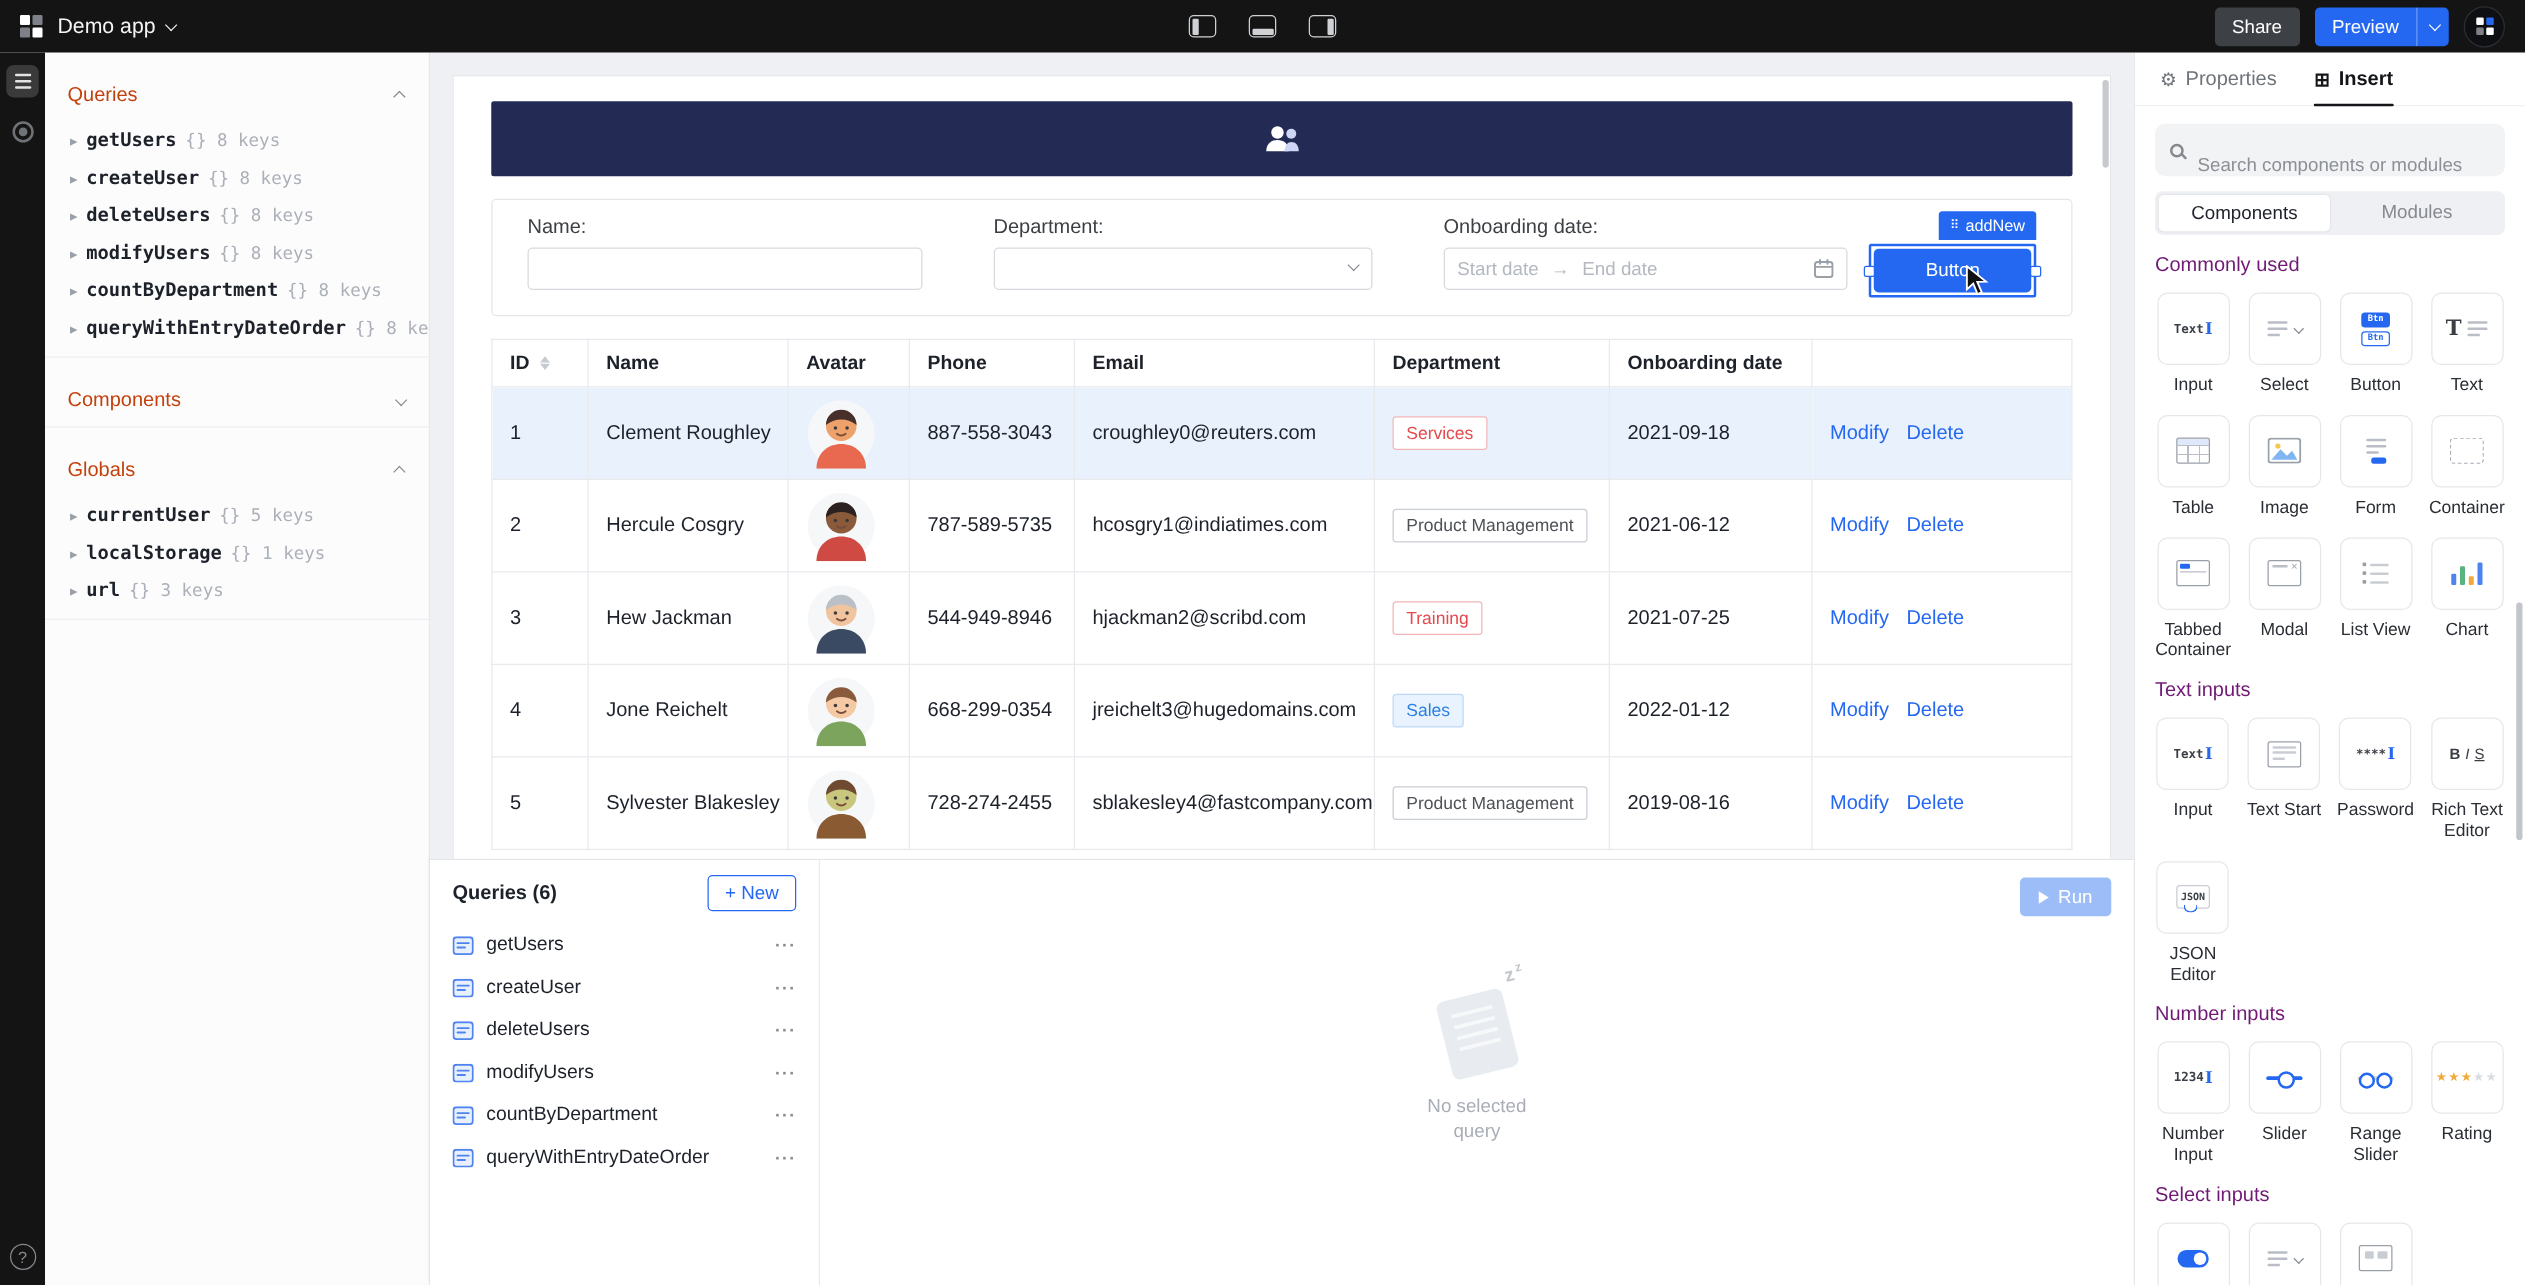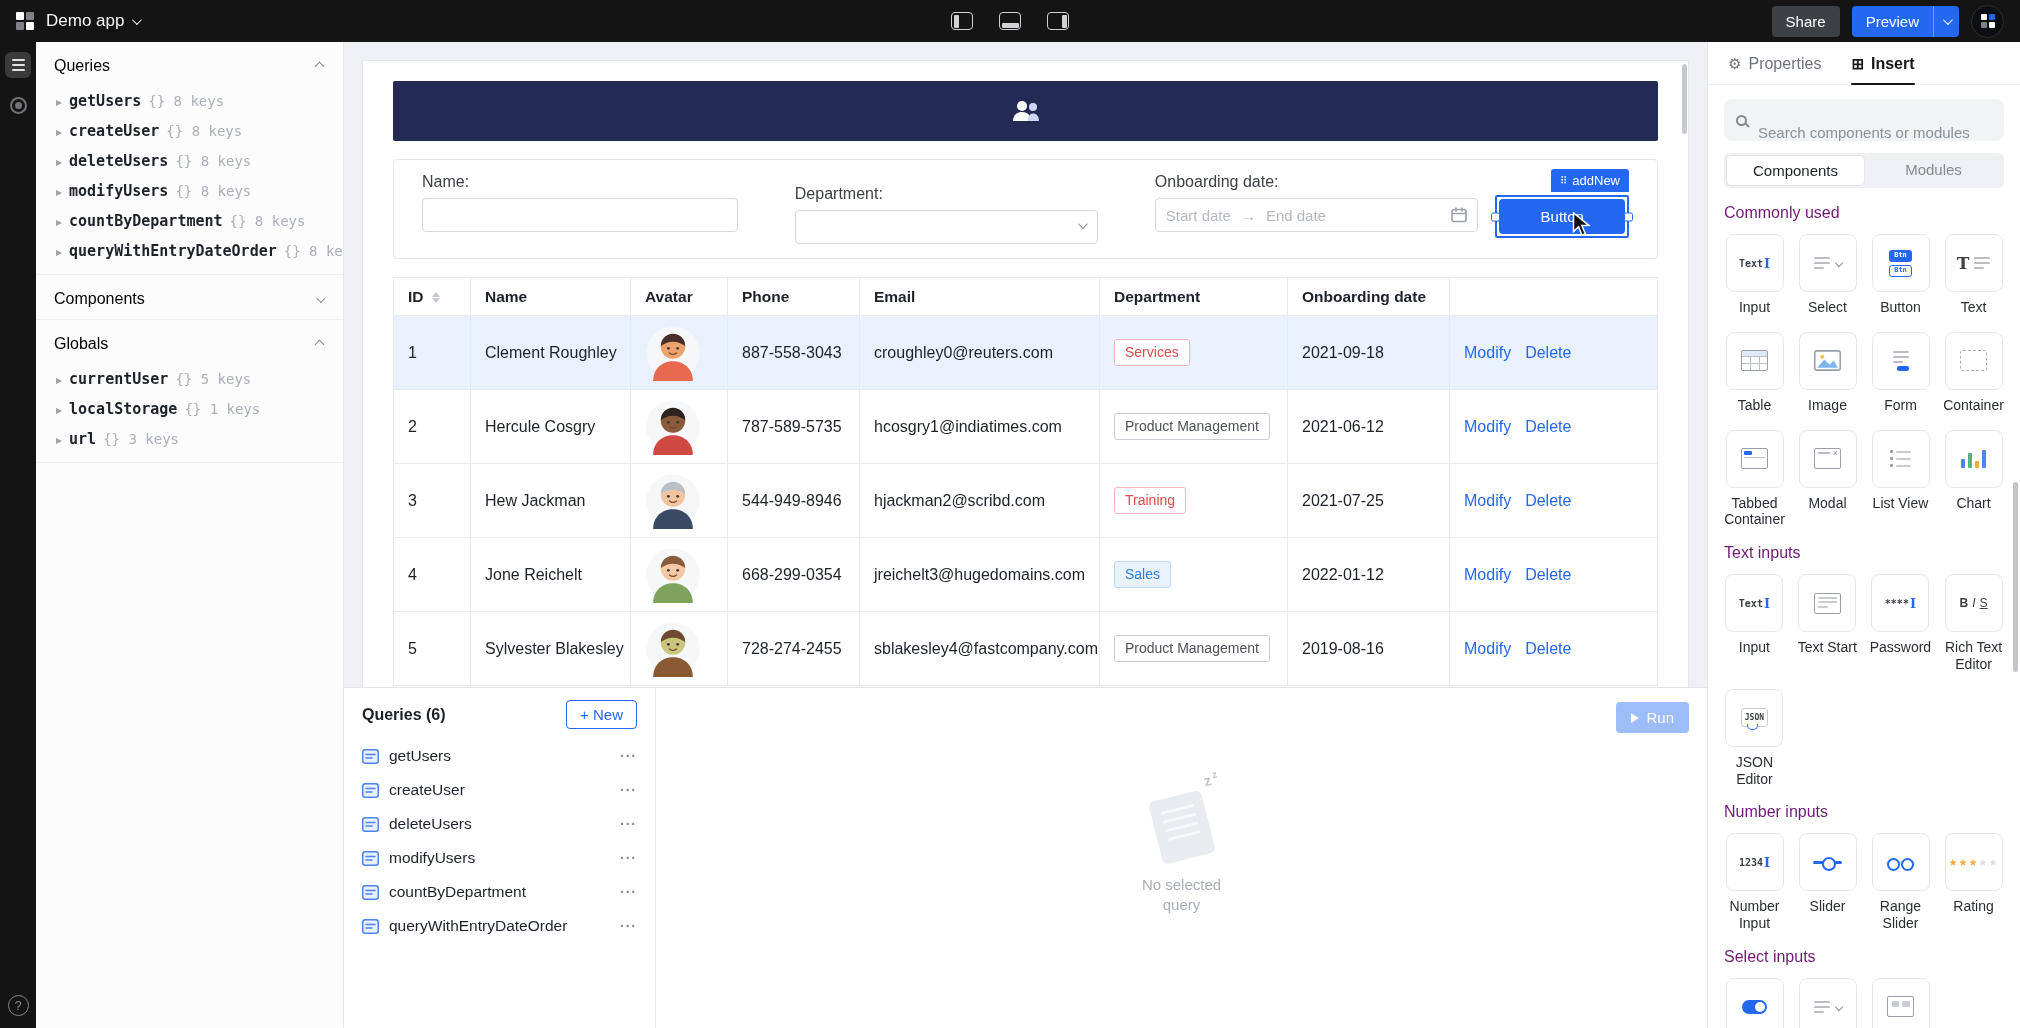--- a/index.html
+++ b/index.html
@@ -42,41 +42,41 @@
   .rail-lines { display:flex; flex-direction:column; gap:3px; }
   .rail-lines i { width:13px; height:2px; background:#e3e3e3; border-radius:1px; }
   .rail-circle { width:17px; height:17px; border-radius:50%; border:2px solid #6f7277; position:relative; }
   .rail-circle:after { content:""; position:absolute; inset:3px; border-radius:50%; background:#6f7277; }
   .rail-help { margin-top:auto; width:21px; height:21px; border-radius:50%; border:1.6px solid #85888d; color:#85888d; font-size:13px; display:flex; align-items:center; justify-content:center; }
 
   
   .sidebar { width:308px; background:#fcfcfd; border-right:1px solid #e6e8eb; flex:0 0 auto; overflow:hidden; font-size:16px; }
   .side-section { border-bottom:1px solid #eceef1; padding-bottom:8px; }
   .side-section.collapsed { padding-bottom:0; }
-  .side-head { display:flex; align-items:center; justify-content:space-between; padding:15px 18px 11px; color:#000000; font-size:16px; cursor:default; }
+  .side-head { display:flex; align-items:center; justify-content:space-between; padding:26px 18px 11px; color:#c2410c; font-size:16px; cursor:default; }
   .side-head .chev { color:#86898f; margin-right:2px; }
   .tree-item { display:flex; align-items:baseline; gap:7px; padding:6px 10px 6px 20px; cursor:default; white-space:nowrap; }
   .tree-item .caret { color:#9aa0a8; font-size:12px; }
   .tname { font-family:"DejaVu Sans Mono", monospace; font-weight:bold; font-size:15px; color:#1d2129; }
   .tmeta { font-family:"DejaVu Sans Mono", monospace; font-size:14px; color:#abb0b8; }
 
   
   .center-col { flex:1; min-width:0; display:flex; flex-direction:column; }
   .canvas-area { flex:1; min-height:0; background:var(--canvas-bg,#eef0f4); padding:18px 18px 0; position:relative; overflow:hidden; }
   .canvas { background:#fff; border:1px solid #e4e6ea; height:660px; overflow:hidden; padding:0 30px; position:relative; }
   .canvas-scrollthumb { position:absolute; right:20px; top:22px; width:5px; height:70px; background:#b9bcc2; border-radius:3px; opacity:.8; }
 
   .banner { margin-top:20px; height:60px; background:var(--banner,#232b55); color:#fff; display:flex; align-items:center; justify-content:center; gap:12px; font-size:26px; font-weight:bold; border-radius:2px; }
   .people-icon { display:inline-flex; }
 
   .filter-card { margin-top:18px; border:1px solid #e4e6ea; border-radius:4px; padding:13px 28px 14px; display:flex; align-items:flex-start; position:relative;gap:17px; }
   .field { display:flex; flex-direction:column; gap:7px; }
   .field-label { font-size:16px; color:#3c3f44; }
   .f-name { width:322px; }
-  .f-dept { width:309px; margin-left:40px;margin-top:12px; }
+  .f-dept { width:309px; margin-left:40px; }
   .f-date { width:330px; margin-left:40px; }
   .finput { height:34px; border:1px solid #d6d9de; border-radius:4px; background:#fff; width:100%; font-size:15px; padding:0 10px; color:#1d2129; outline:none; font-family:inherit; }
   .fselect { height:34px; border:1px solid #d6d9de; border-radius:4px; background:#fff; position:relative; }
   .fselect .chev { position:absolute; right:12px; top:11px; color:#86898f; }
   .fdate { height:34px; border:1px solid #d6d9de; border-radius:4px; background:#fff; display:flex; align-items:center; gap:10px; padding:0 10px; color:#b4b8bf; font-size:15px; }
   .fdate .cal { margin-left:auto; }
   .sel-wrap { margin-left:auto; margin-top:22px; position:relative; width:136px; height:43px; border:2px solid var(--accent,#2468f2); border-radius:2px; background:#fff; padding:2px; }
   .add-btn { width:100%; height:100%; background:var(--accent,#2468f2); color:#fff; border-radius:4px; display:flex; align-items:center; justify-content:center; font-size:15px; }
   .sel-tag { position:absolute; top:-28px; right:-2px; background:var(--accent,#2468f2); color:#fff; font-size:13px; padding:4px 9px; border-radius:3px 3px 0 0; display:flex; align-items:center; gap:5px; white-space:nowrap; }
   .drag-ic { font-size:10px; line-height:1; }

